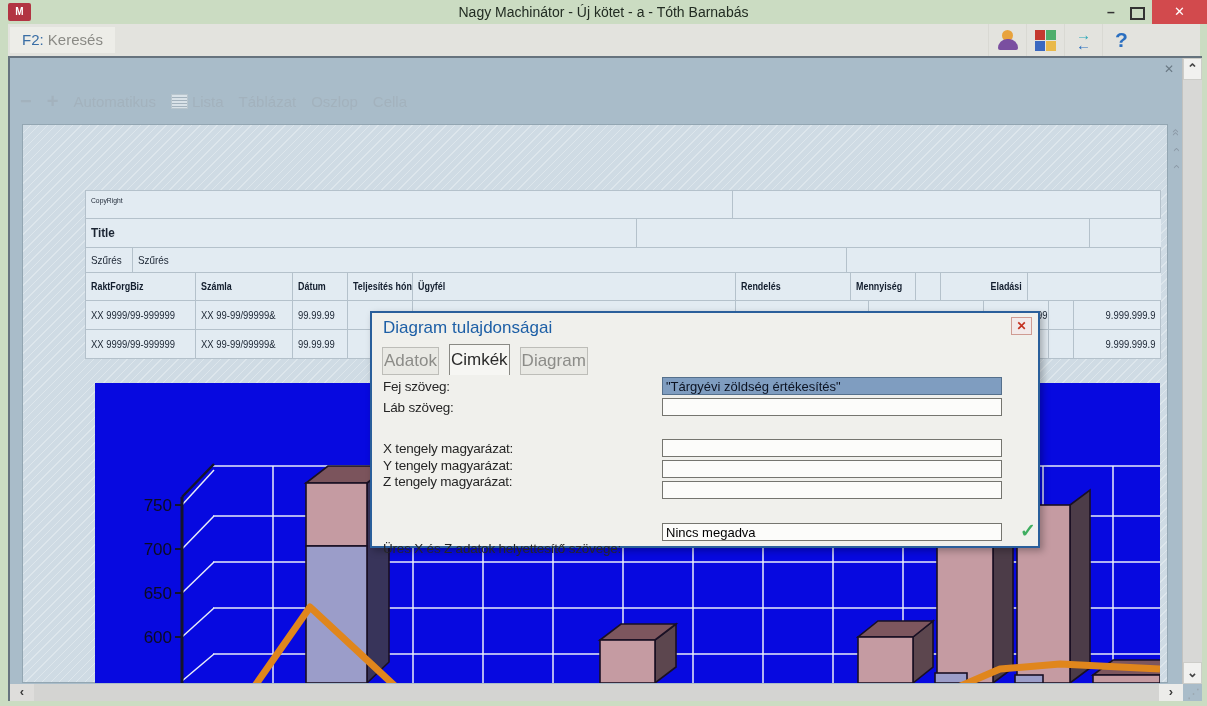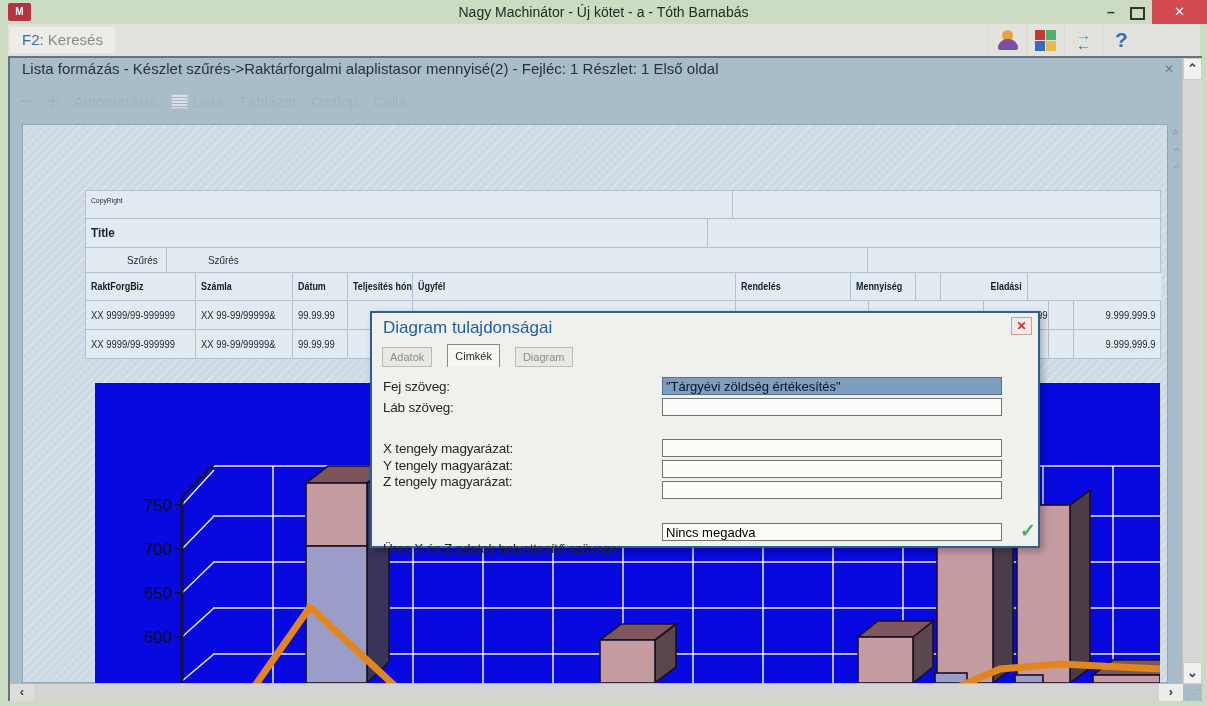--- a/index.html
+++ b/index.html
@@ -55,21 +55,21 @@
   
   .report{left:85px;top:190px;width:1075px;border-top:1px solid #b4c1cb;border-left:1px solid #b4c1cb;box-sizing:content-box;}
   .rrow{display:flex;border-bottom:1px solid #b4c1cb;background:#e2ebf2;box-sizing:border-box;}
   .rcell{border-right:1px solid #b4c1cb;box-sizing:border-box;padding:0 5px;overflow:hidden;
     white-space:nowrap;color:#1b2533;font-size:10.5px;display:block;}
   .rcell span{display:inline-block;transform:scaleX(0.9);transform-origin:left;}
   .hdr .rcell{font-weight:bold;color:#121d2d;}
   .hdr .rcell span{transform:scaleX(0.85);}
   .tiny{font-size:7.5px;transform:scaleX(0.95);}
   .titlecell{font-size:13px;font-weight:bold;line-height:27px;}
-  .szures{font-size:11px;line-height:24px;margin-left:36px;}
+  .szures{font-size:11px;line-height:24px;}
   .num{text-align:right;text-decoration:underline;}
   .num span{transform:scaleX(0.9);transform-origin:right;}
   .narrowest span{transform:scaleX(0.62);}
   .firstcol::first-letter{background:#9cc0e8;}
 
   
   .chart{left:95px;top:383px;width:1065px;height:300px;}
 
   
   .side-icons{left:1168px;top:126px;width:14px;display:flex;flex-direction:column;gap:4px;align-items:center;color:#8b99a6;}
@@ -88,21 +88,21 @@
   .hs-right{right:0;background:#ececea;}
   .grip{left:1187px;top:686px;color:#9aa5ad;font-size:13px;}
 
   
   .dialog{left:370px;top:311px;width:670px;height:237px;background:#f0f0ec;
     border:2px solid #2a5f9b;box-sizing:border-box;box-shadow:3px 3px 7px rgba(0,0,0,0.28);}
   .dlg-title{position:absolute;left:11px;top:5px;font-size:17px;color:#1d5fa6;}
   .dlg-close{position:absolute;right:6px;top:4px;width:21px;height:18px;background:#f2eaea;
     border:1px solid #cf9b92;color:#c3301f;font-weight:bold;font-size:12px;text-align:center;line-height:17px;box-sizing:border-box;}
   .dlg-tabs{position:absolute;left:10px;top:31px;display:flex;align-items:flex-end;}
-  .tab{padding:3px 7px;font-size:11px;color:#8c8c88;background:#e9e9e4;border:1px solid #bdbdb8;margin-right:15px;}
+  .tab{padding:3px 1px;font-size:17px;color:#8c8c88;background:#e9e9e4;border:1px solid #bdbdb8;margin-right:10px;}
   .tab.active{color:#2b2b2b;background:#f6f6f3;border:1px solid #8a8a85;border-bottom:none;
     padding-top:5px;padding-bottom:5px;}
   .dlg-label{position:absolute;left:11px;font-size:13.5px;color:#262626;letter-spacing:-0.2px;white-space:nowrap;}
   .dlg-input{position:absolute;left:290px;width:340px;height:18px;border:1px solid #75756f;
     background:#fcfcfa;font-family:"Liberation Sans",sans-serif;font-size:13px;padding:0 3px;box-sizing:border-box;}
   .dlg-input.selected{background:#7f9dc0;color:#0c1322;border-color:#55708c;}
   .dlg-check{position:absolute;left:648px;top:206px;color:#3fae60;font-size:19px;font-weight:bold;}
 </style>
 </head>
 <body>
@@ -139,21 +139,20 @@
         <span class="arr-r">→</span>
         <span class="arr-l">←</span>
       </span>
     </div>
     <div class="qbtn">
         <span class="icon-help">?</span>
       </div>
   </div>
 
   <div class="abs mainpanel"></div>
-  <div class="abs fmt-title">Lista formázás - Készlet szűrés-&gt;Raktárforgalmi alaplistasor mennyisé(2) - Fejléc: 1 Részlet:  1 Első oldal</div>
   <div class="abs fmt-close"><span>✕</span></div>
 
   <div class="abs fmt-tools">
     <span class="fmt-glyph">−</span>
     <span class="fmt-glyph">+</span>
     <span>Automatikus</span>
     <span class="lista-group">
       <span class="icon-list"></span>
       <span>Lista</span>
     </span>
@@ -163,21 +162,21 @@
   </div>
 
   <div class="abs content"></div>
 
   <div class="abs report">
     <div class="rrow" style="height:28px">
       <div class="rcell" style="width:719px;padding-top:2px"><span class="tiny">CopyRight</span></div>
       <div class="rcell" style="width:476px"></div>
     </div>
     <div class="rrow" style="height:29px">
-      <div class="rcell titlecell" style="width:622px"><span>Title</span></div>
+      <div class="rcell titlecell" style="width:551px"><span>Title</span></div>
       <div class="rcell" style="width:453px"></div>
     </div>
     <div class="rrow" style="height:25px">
       <div class="rcell szures" style="width:47px"><span>Szűrés</span></div>
       <div class="rcell szures" style="width:714px"><span>Szűrés</span></div>
       <div class="rcell" style="width:314px"></div>
     </div>
     <div class="rrow hdr" style="height:28px;line-height:27px">
       <div class="rcell firstcol" style="width:110px"><span>RaktForgBiz</span></div>
       <div class="rcell" style="width:97px"><span>Számla</span></div>

